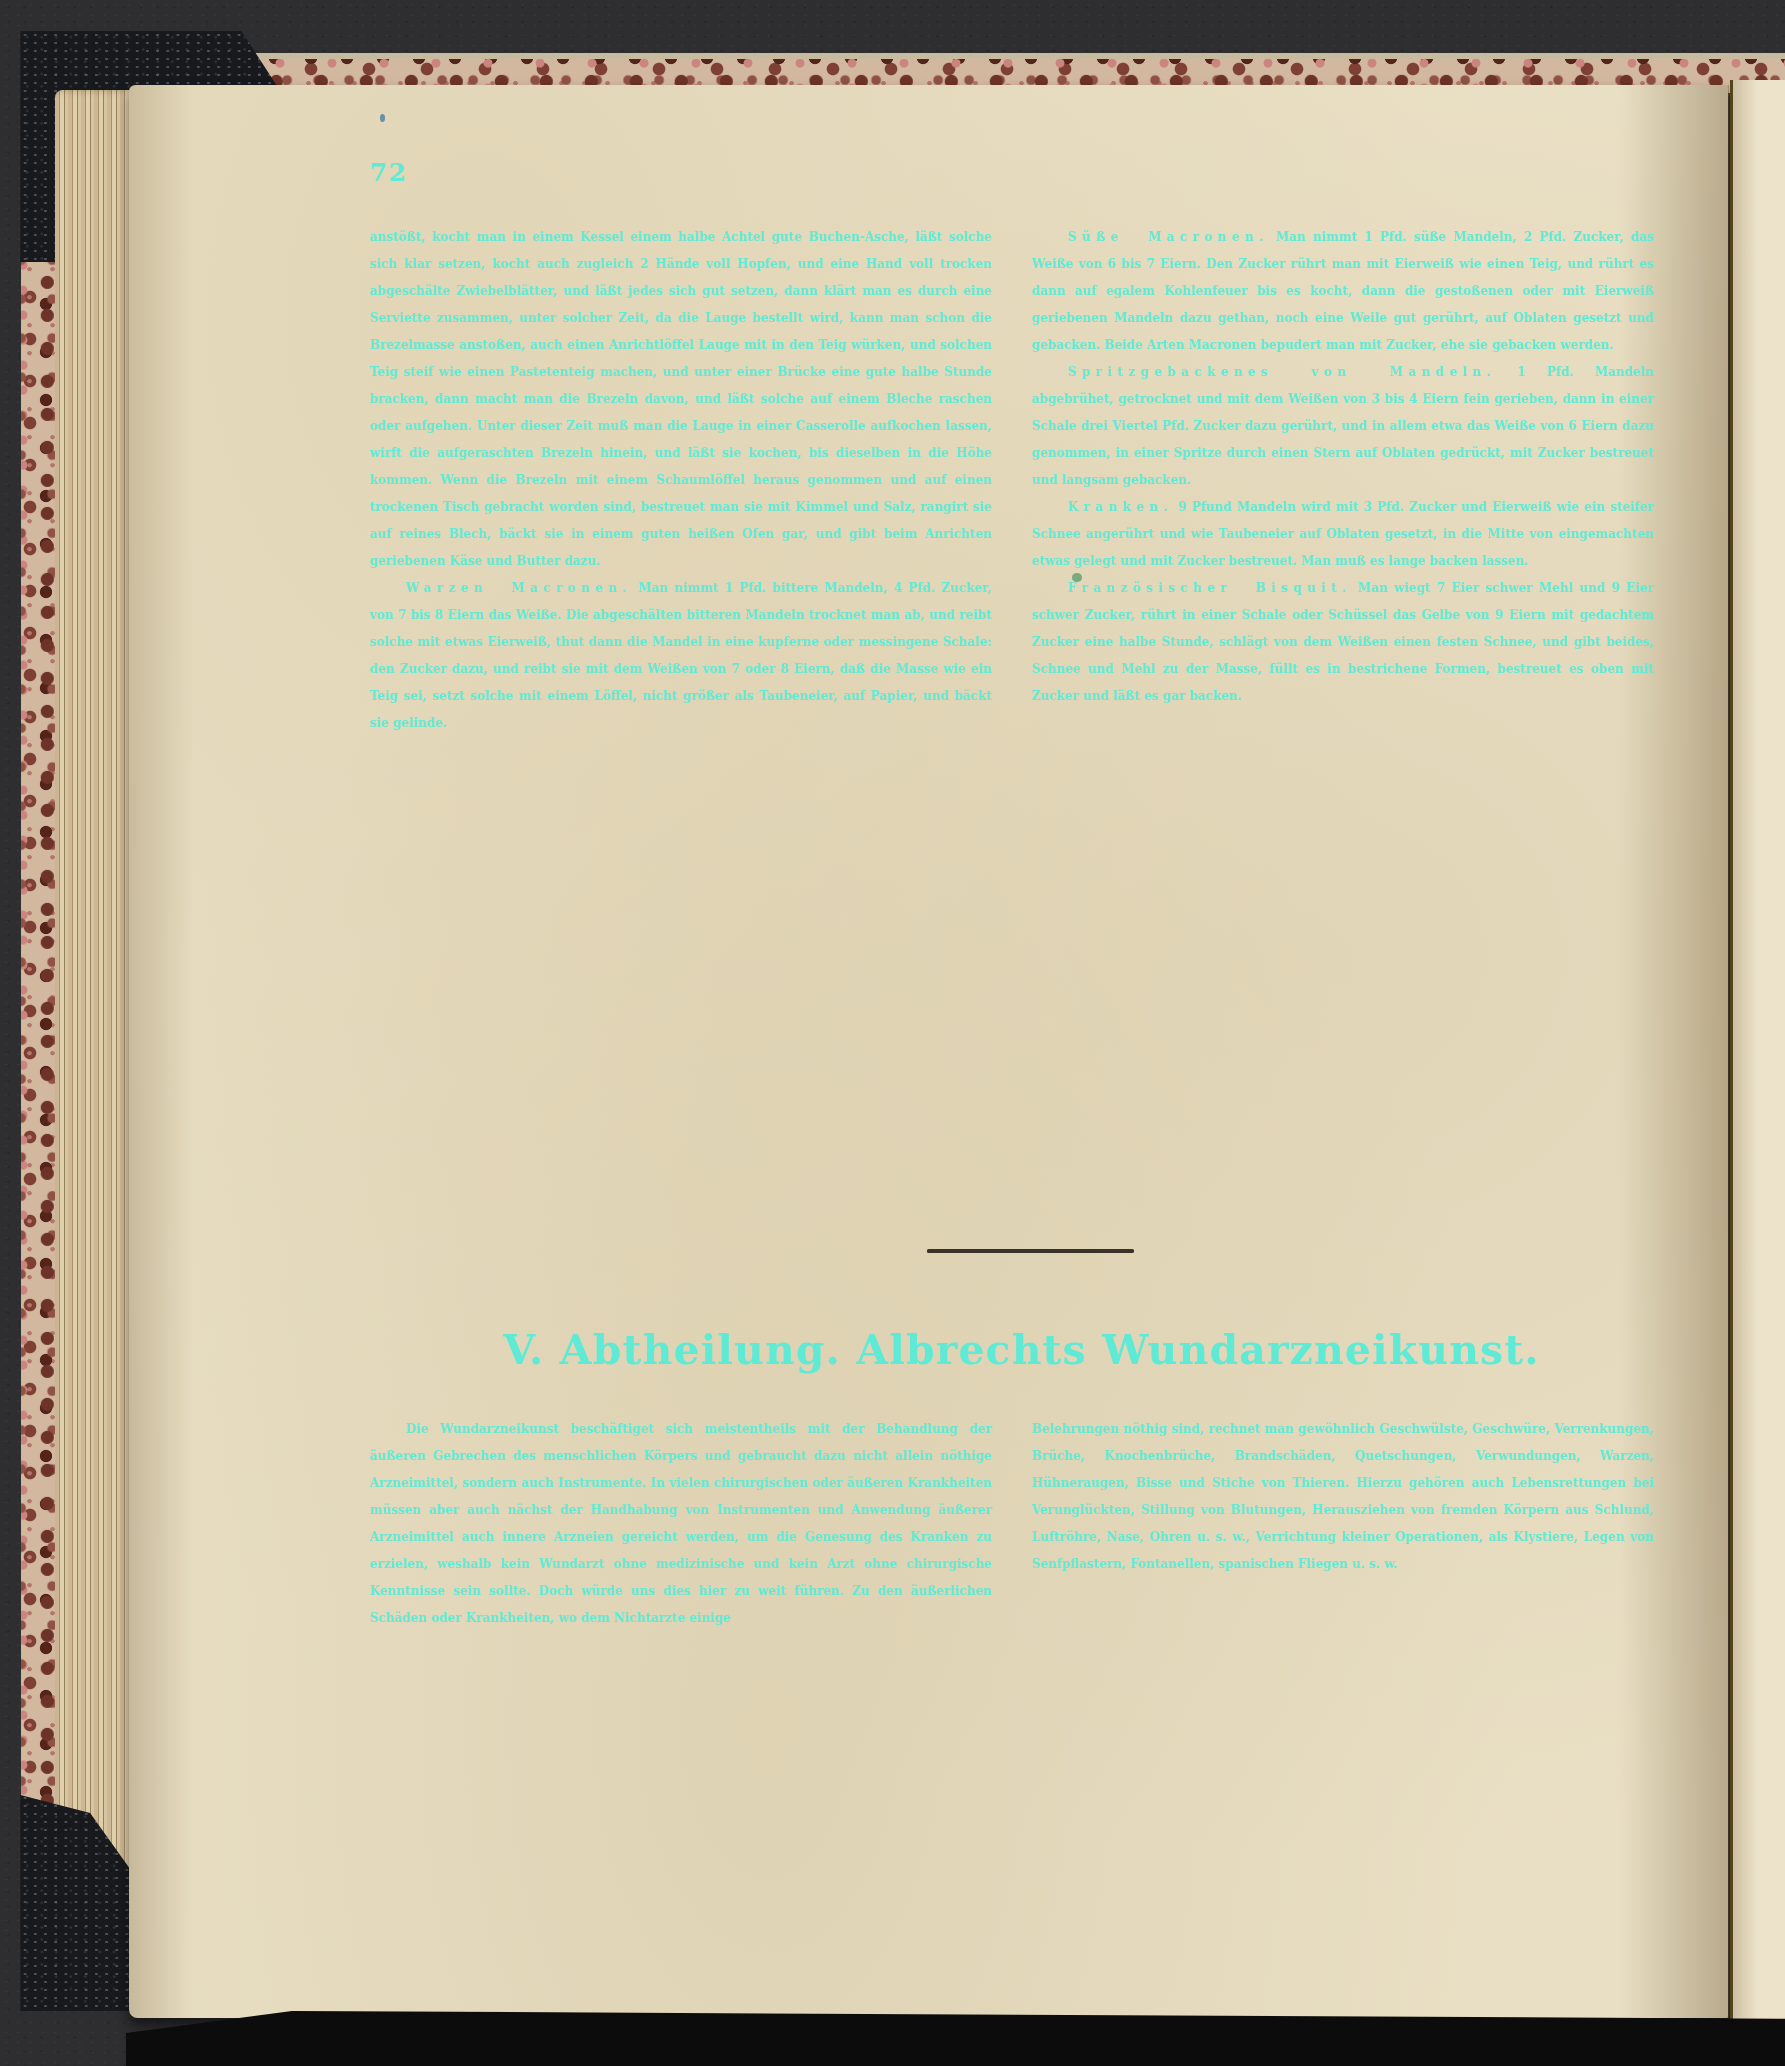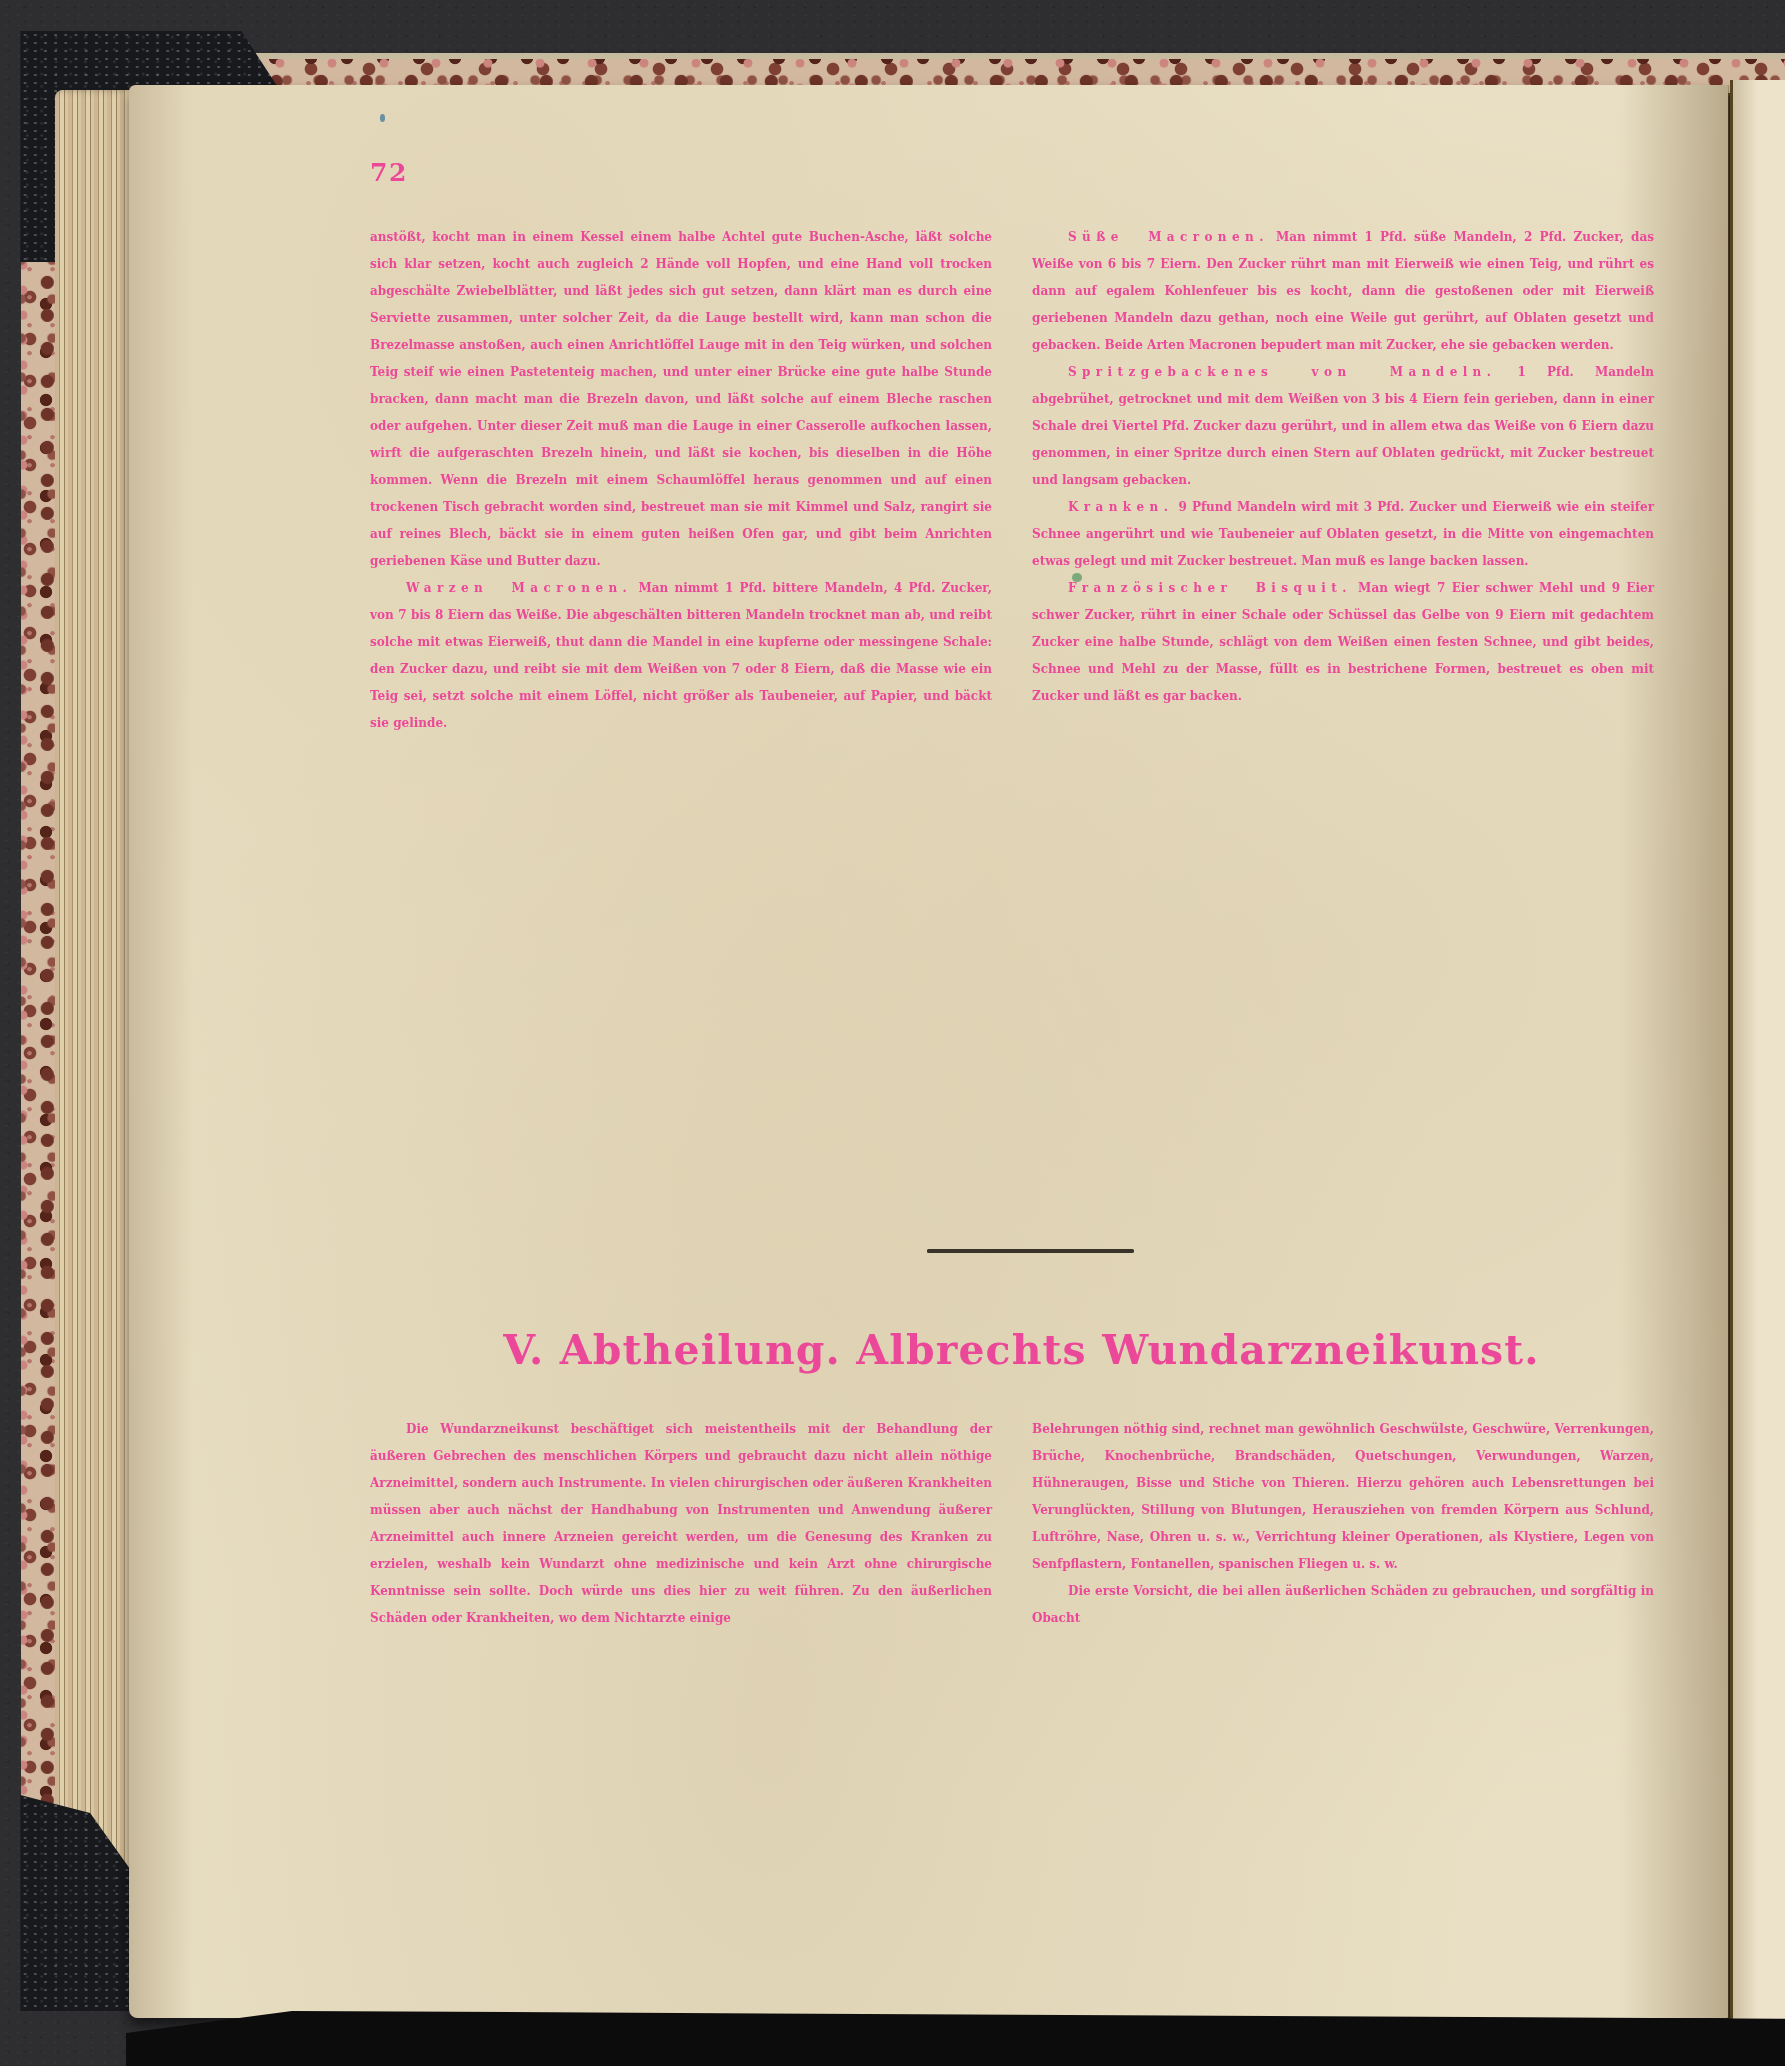--- a/index.html
+++ b/index.html
@@ -87,21 +87,21 @@
     background:linear-gradient(90deg, rgba(120,100,60,.28), rgba(120,100,60,0) 45%), #ede3ca;
     border-left:3.8px solid #54451f;
   }
   .bottom-shadow{
     position:absolute;left:126px;top:2011px;width:1659px;height:55px;
     background:#0c0c0d;
     clip-path:polygon(0 40%,10% 0,100% 14%,100% 100%,0 100%);
   }
 
   
-  .ink{color:#ec4899;}
+  .ink{color:#5eead4;}
   .page-number{
     position:absolute;left:370px;top:158px;
     font-size:25px;font-weight:bold;letter-spacing:1.6px;
   }
   .col{
     position:absolute;
     font-size:12px;font-weight:bold;line-height:27px;
     text-align:justify;
   }
   .col p{margin:0;}
@@ -180,17 +180,16 @@
   <div class="divider"></div>
 
   <h1 class="section-heading ink">V. Abtheilung. Albrechts Wundarzneikunst.</h1>
 
   <div class="col col-bottom-left ink">
     <p class="para">Die Wundarzneikunst beschäftiget sich meistentheils mit der Behandlung der äußeren Gebrechen des menschlichen Körpers und gebraucht dazu nicht allein nöthige Arzneimittel, sondern auch Instrumente. In vielen chirurgischen oder äußeren Krankheiten müssen aber auch nächst der Handhabung von Instrumenten und Anwendung äußerer Arzneimittel auch innere Arzneien gereicht werden, um die Genesung des Kranken zu erzielen, weshalb kein Wundarzt ohne medizinische und kein Arzt ohne chirurgische Kenntnisse sein sollte. Doch würde uns dies hier zu weit führen. Zu den äußerlichen Schäden oder Krankheiten, wo dem Nichtarzte einige</p>
   </div>
 
   <div class="col col-bottom-right ink">
     <p class="cont">Belehrungen nöthig sind, rechnet man gewöhnlich Geschwülste, Geschwüre, Verrenkungen, Brüche, Knochenbrüche, Brandschäden, Quetschungen, Verwundungen, Warzen, Hühneraugen, Bisse und Stiche von Thieren. Hierzu gehören auch Lebensrettungen bei Verunglückten, Stillung von Blutungen, Herausziehen von fremden Körpern aus Schlund, Luftröhre, Nase, Ohren u. s. w., Verrichtung kleiner Operationen, als Klystiere, Legen von Senfpflastern, Fontanellen, spanischen Fliegen u. s. w.</p>
-    <p class="para">Die erste Vorsicht, die bei allen äußerlichen Schäden zu gebrauchen, und sorgfältig in Obacht</p>
   </div>
 
 </div>
 
 
 </body></html>

